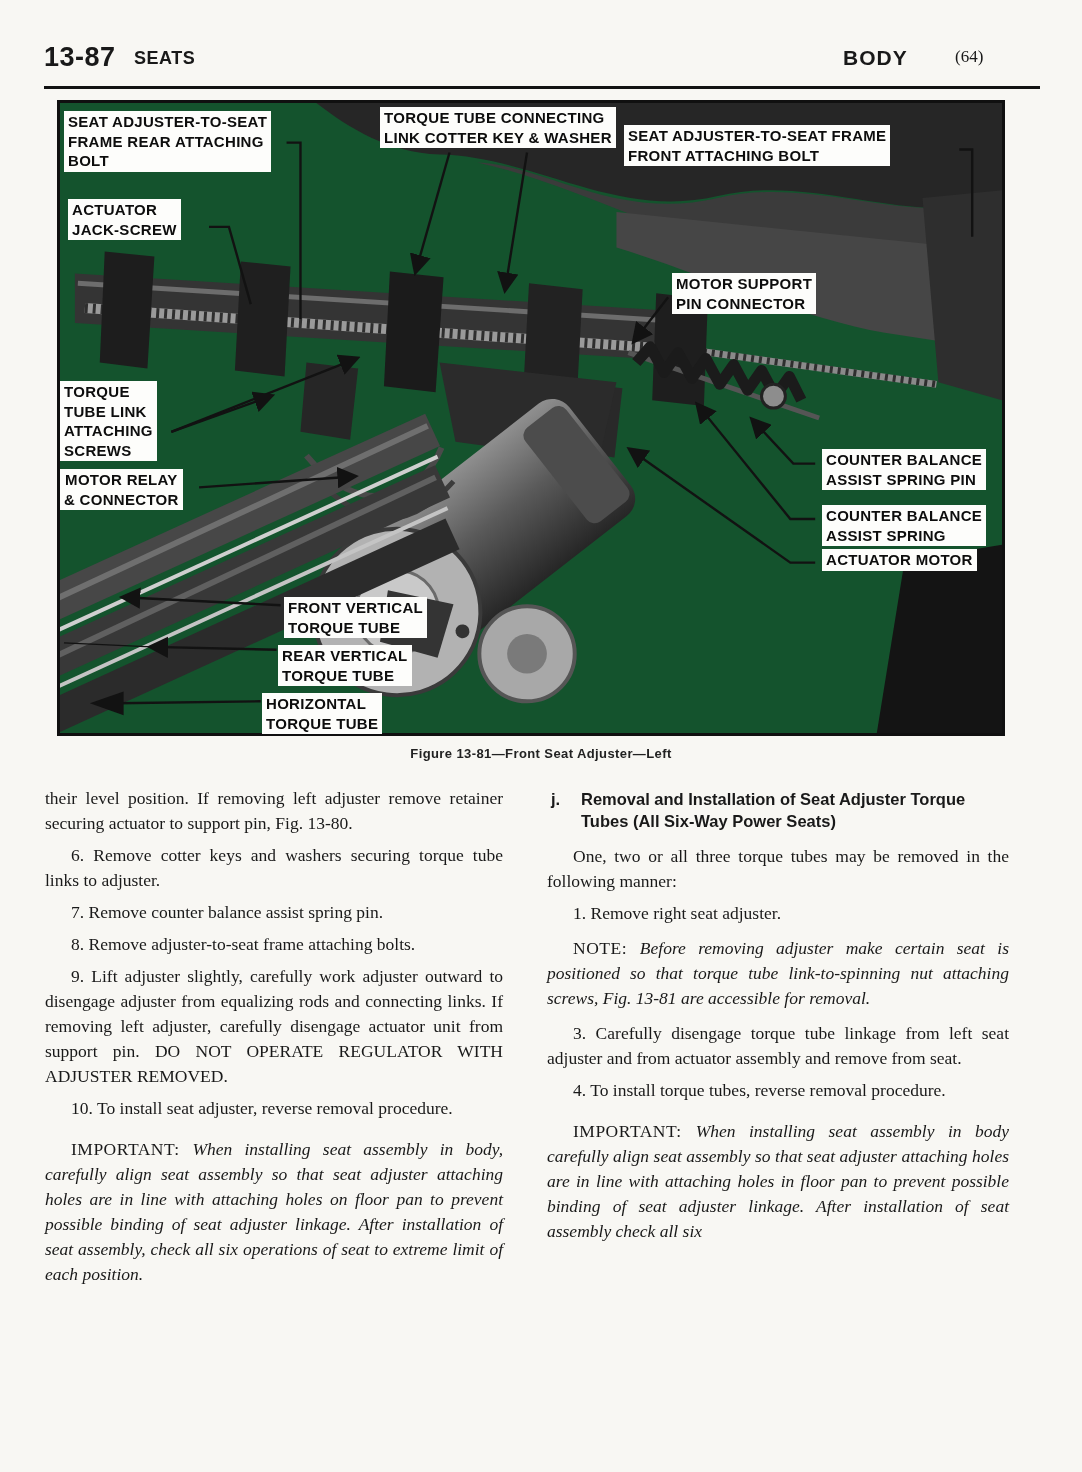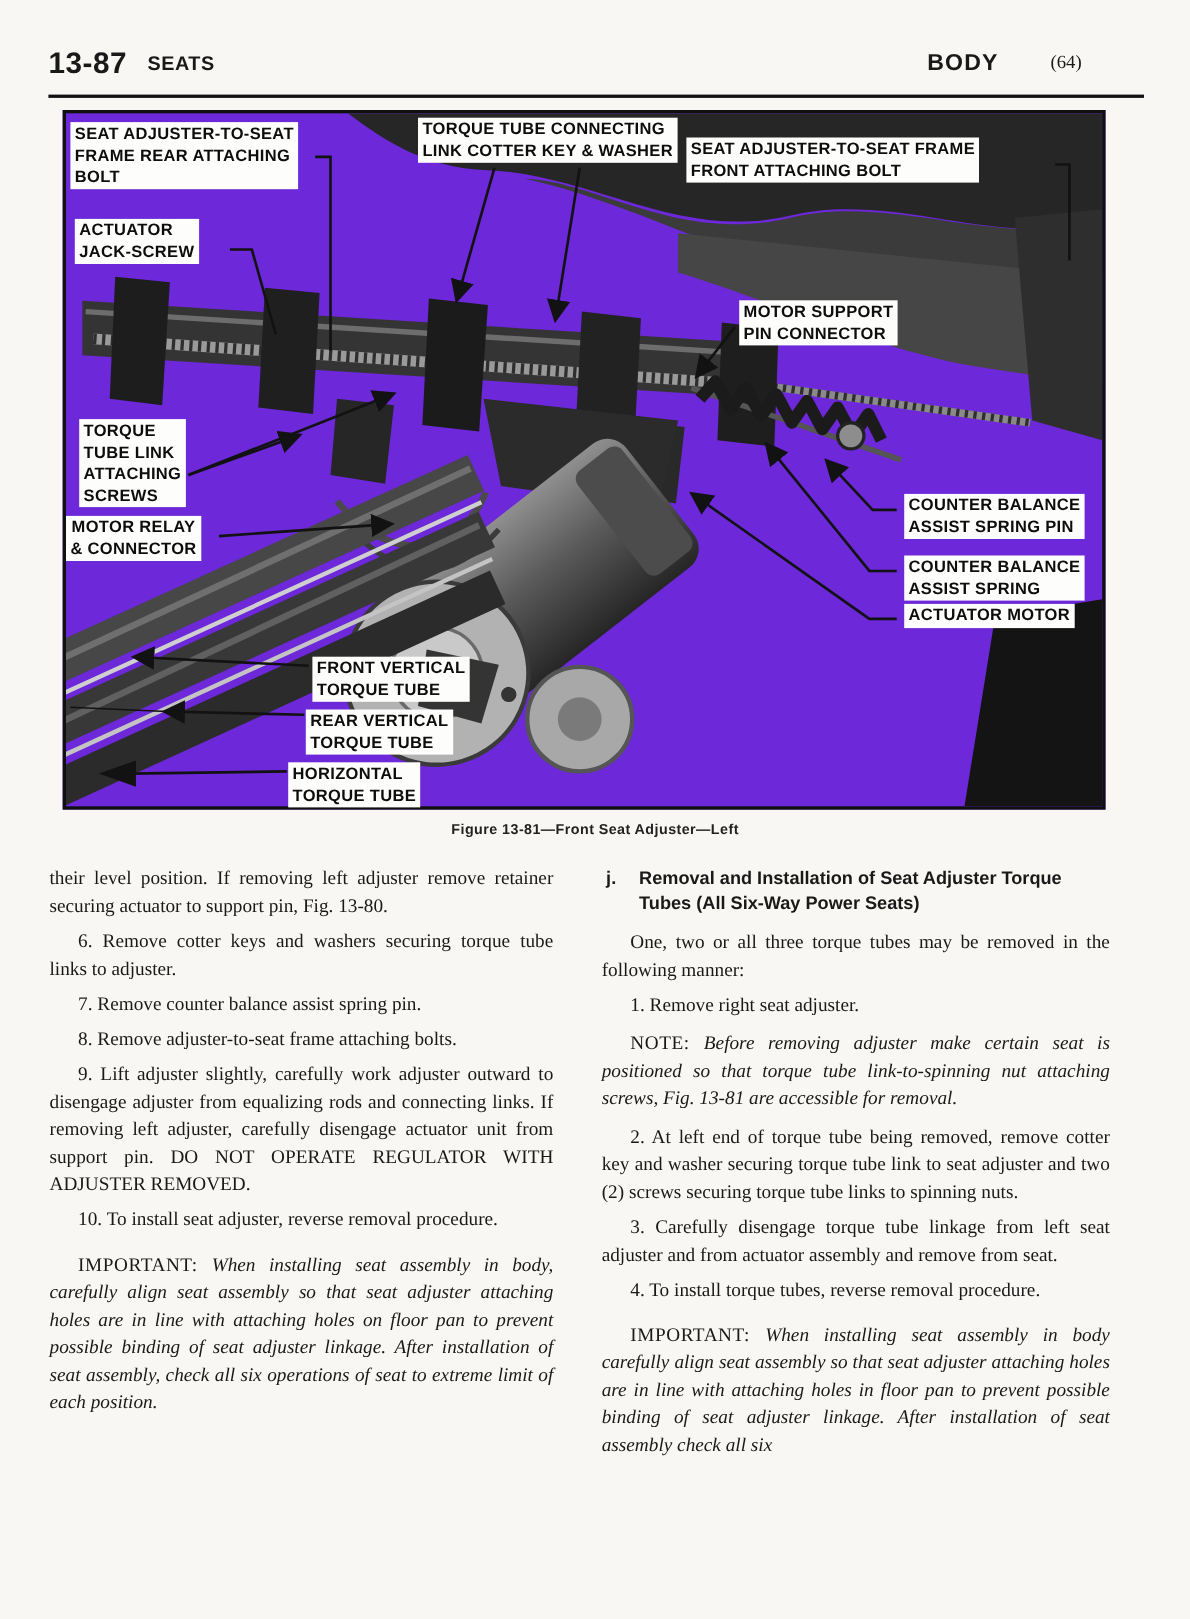--- a/index.html
+++ b/index.html
@@ -11,21 +11,21 @@
   }
   
   .hdr-num{position:absolute;left:44px;top:42px;font-family:"Liberation Sans",sans-serif;font-weight:bold;font-size:27px;letter-spacing:.5px;}
   .hdr-sec{position:absolute;left:134px;top:48px;font-family:"Liberation Sans",sans-serif;font-weight:bold;font-size:18px;letter-spacing:.5px;}
   .hdr-body{position:absolute;left:843px;top:46px;font-family:"Liberation Sans",sans-serif;font-weight:bold;font-size:21px;letter-spacing:1px;}
   .hdr-page{position:absolute;left:955px;top:47px;font-family:"Liberation Serif",serif;font-size:17px;}
   .hdr-rule{position:absolute;left:44px;top:86px;width:996px;height:3px;background:#121212;}
   
   .figure{
     position:absolute;left:57px;top:100px;width:948px;height:636px;
-    border:3px solid #101010;background:#6d28d9;box-sizing:border-box;
+    border:3px solid #101010;background:#14532d;box-sizing:border-box;
   }
   .figure svg{position:absolute;left:0;top:0;width:100%;height:100%;}
   .fig-label{
     position:absolute;
     font-family:"Liberation Sans",sans-serif;font-weight:bold;
     font-size:15px;line-height:1.3;letter-spacing:.3px;
     color:#0d0d0d;background:#fdfdfb;padding:1px 4px;
     white-space:pre-line;z-index:3;
   }
   .caption{
@@ -157,21 +157,21 @@
 FRAME REAR ATTACHING
 BOLT</div>
   <div class="fig-label" style="left:8px;top:96px;">ACTUATOR
 JACK-SCREW</div>
   <div class="fig-label" style="left:320px;top:4px;">TORQUE TUBE CONNECTING
 LINK COTTER KEY &amp; WASHER</div>
   <div class="fig-label" style="left:564px;top:22px;">SEAT ADJUSTER-TO-SEAT FRAME
 FRONT ATTACHING BOLT</div>
   <div class="fig-label" style="left:612px;top:170px;">MOTOR SUPPORT
 PIN CONNECTOR</div>
-  <div class="fig-label" style="left:12px;top:278px;">TORQUE
+  <div class="fig-label" style="left:0px;top:278px;">TORQUE
 TUBE LINK
 ATTACHING
 SCREWS</div>
   <div class="fig-label" style="left:0px;top:366px;text-align:center;">MOTOR RELAY
 &amp; CONNECTOR</div>
   <div class="fig-label" style="left:762px;top:346px;">COUNTER BALANCE
 ASSIST SPRING PIN</div>
   <div class="fig-label" style="left:762px;top:402px;">COUNTER BALANCE
 ASSIST SPRING</div>
   <div class="fig-label" style="left:762px;top:446px;">ACTUATOR MOTOR</div>
@@ -202,20 +202,19 @@
   <div class="rc-head">
     <span class="marker">j.</span>
     <span class="htxt">Removal and Installation of Seat Adjuster Torque Tubes (All Six-Way Power Seats)</span>
   </div>
   <p class="ind">One, two or all three torque tubes may be removed in the following manner:</p>
   <p class="ind">1. Remove right seat adjuster.</p>
   <p class="ind note">
     <span class="lead">NOTE: </span>
     <span class="it">Before removing adjuster make certain seat is positioned so that torque tube link-to-spinning nut attaching screws, Fig. 13-81 are accessible for removal.</span>
   </p>
-  <p class="ind">2. At left end of torque tube being removed, remove cotter key and washer securing torque tube link to seat adjuster and two (2) screws securing torque tube links to spinning nuts.</p>
   <p class="ind">3. Carefully disengage torque tube linkage from left seat adjuster and from actuator assembly and remove from seat.</p>
   <p class="ind">4. To install torque tubes, reverse removal procedure.</p>
   <p class="ind impt">
     <span class="lead">IMPORTANT: </span>
     <span class="it">When installing seat assembly in body carefully align seat assembly so that seat adjuster attaching holes are in line with attaching holes in floor pan to prevent possible binding of seat adjuster linkage. After installation of seat assembly check all six</span>
   </p>
 </div>
 
 </body></html>

